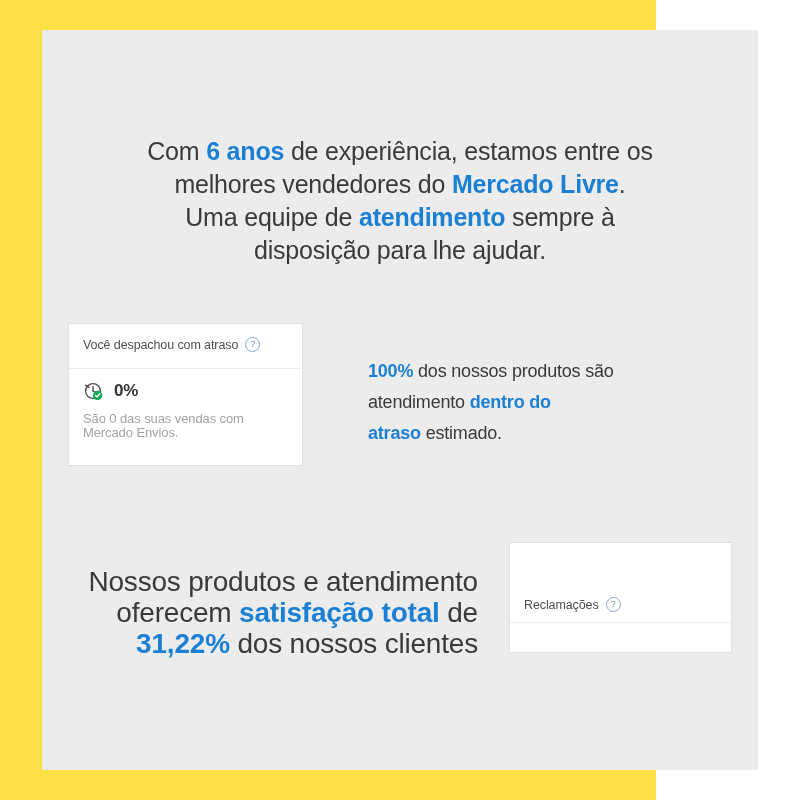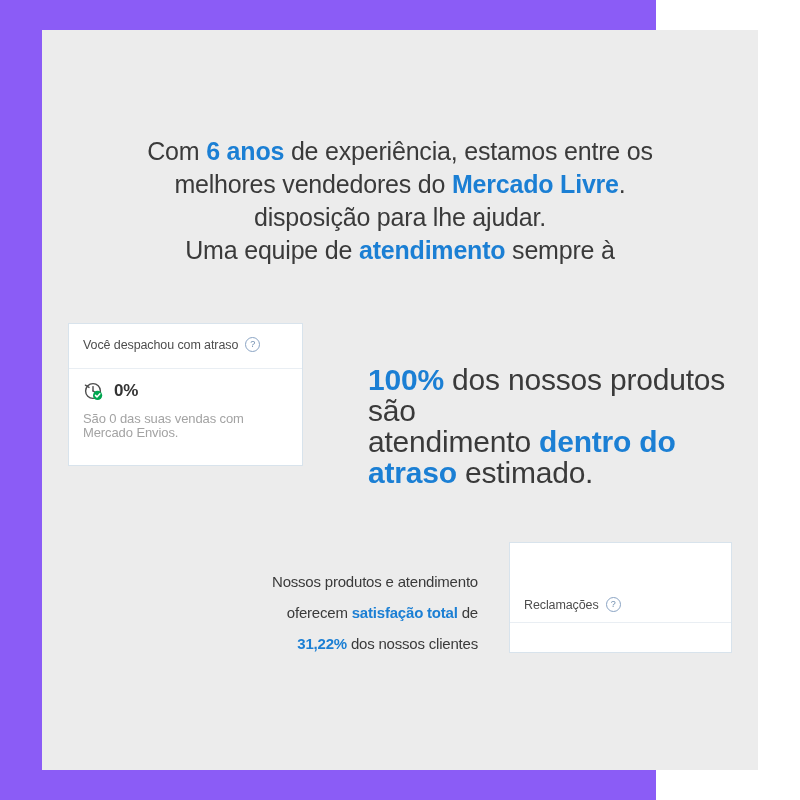--- a/index.html
+++ b/index.html
@@ -10,21 +10,21 @@
   body {
     width: 800px;
     height: 800px;
     font-family: "Liberation Sans", sans-serif;
     overflow: hidden;
   }
   .canvas {
     position: relative;
     width: 656px;
     height: 800px;
-    background: #8b5cf6;
+    background: #fde047;
     text-decoration: underline;
   }
   .panel {
     position: absolute;
     left: 42px;
     top: 30px;
     width: 716px;
     height: 740px;
     background: #ececec;
   }
@@ -111,42 +111,41 @@
     color: #a3a3a3;
     line-height: 14px;
     letter-spacing: -0.1px;
   }
 
   .text-mid {
     position: absolute;
     left: 300px;
     top: 33px;
     width: 364px;
-    font-size: 30px;
+    font-size: 18px;
     line-height: 31px;
     color: #3a3a3a;
     letter-spacing: -0.2px;
-    margin-top: 8px;
   }
 
   
   .row-bot {
     position: absolute;
     left: 26px;
     top: 512px;
     width: 664px;
     height: 130px;
   }
   .text-bot {
     position: absolute;
     left: 20px;
     top: 24px;
     width: 390px;
     text-align: right;
-    font-size: 15px;
+    font-size: 28px;
     line-height: 31px;
     color: #3a3a3a;
     letter-spacing: -0.2px;
   }
   .card-claims {
     left: 441px;
     top: 0px;
     width: 223px;
     height: 111px;
   }
@@ -176,24 +175,24 @@
 <div class="canvas">
   <div class="panel">
 
     <div class="headline">
       <div>
         <span>Com </span><span class="blue">6 anos</span><span> de experiência, estamos entre os</span>
       </div>
       <div>
         <span>melhores vendedores do </span><span class="blue">Mercado Livre</span><span>.</span>
       </div>
-      <div>disposição para lhe ajudar.</div>
       <div>
         <span>Uma equipe de </span><span class="blue">atendimento</span><span> sempre à</span>
       </div>
+      <div>disposição para lhe ajudar.</div>
     </div>
 
     <div class="row-mid">
 
       <div class="card card-shipping">
         <div class="card-head">
           <span class="card-title">Você despachou com atraso</span>
           <span class="help-icon">?</span>
         </div>
         <div class="card-body">

